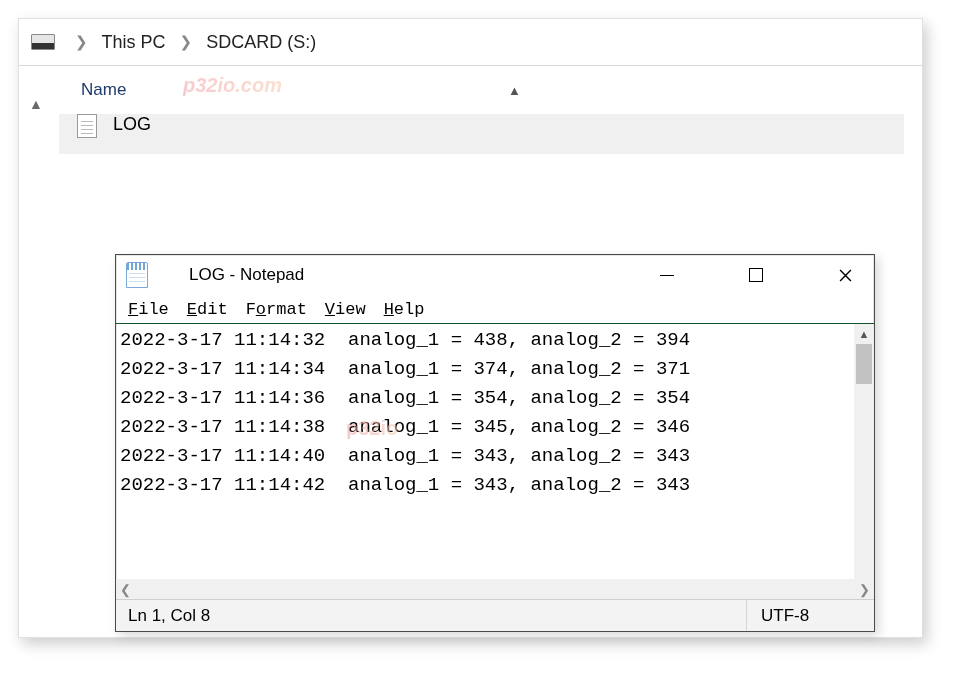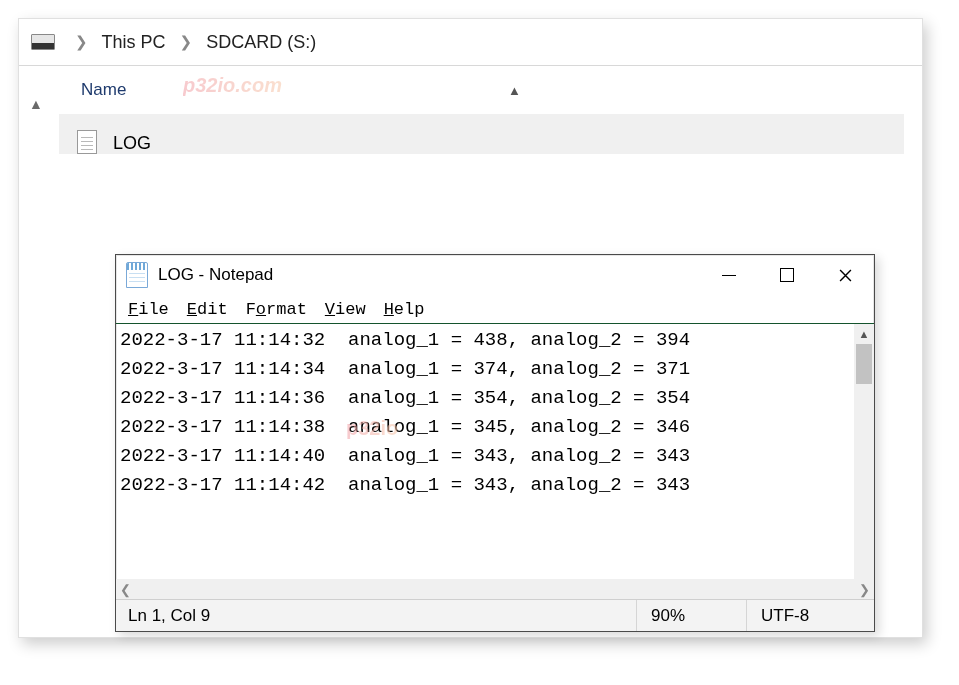--- a/index.html
+++ b/index.html
@@ -73,21 +73,21 @@
     -webkit-background-clip: text;
     background-clip: text;
     color: transparent;
     opacity: 0.55;
     position: absolute;
     pointer-events: none;
   }
 
   .file-row {
     display: flex;
-    align-items: flex-end;
+    align-items: flex-start;
     height: 40px;
     background: #f0f0f0;
     margin-left: 6px;
     margin-right: 12px;
     padding-left: 18px;
     font-size: 18px;
   }
   .file-icon {
     width: 20px; height: 24px;
     background: #fff;
@@ -113,20 +113,21 @@
     box-shadow: 4px 4px 10px rgba(0,0,0,0.15), inset 0 0 0 1px #e6e6e6;
     display: flex;
     flex-direction: column;
   }
   .np-titlebar {
     height: 40px;
     display: flex;
     align-items: center;
     padding-left: 10px;
     font-size: 17px;
+    gap: 31px;
   }
   .np-appicon {
     width: 22px; height: 26px;
     background: #fff;
     border: 1px solid #7aa9d8;
     border-radius: 2px 2px 0 0;
     position: relative;
     margin-right: 10px;
     overflow: hidden;
   }
@@ -290,22 +291,21 @@
             <div class="arrow">▲</div>
             <div class="thumb"></div>
           </div>
         </div>
         <div class="np-hscroll">
           <span>❮</span>
           <span>❯</span>
         </div>
 
         <div class="np-status">
-          <div>Ln 1, Col 9</div>
-          <div class="zoom">90%</div>
+          <div>Ln 1, Col 8</div>
           <div class="enc">UTF-8</div>
         </div>
 
       </div>
 
     </div>
   </div>
 
 </div>
 

